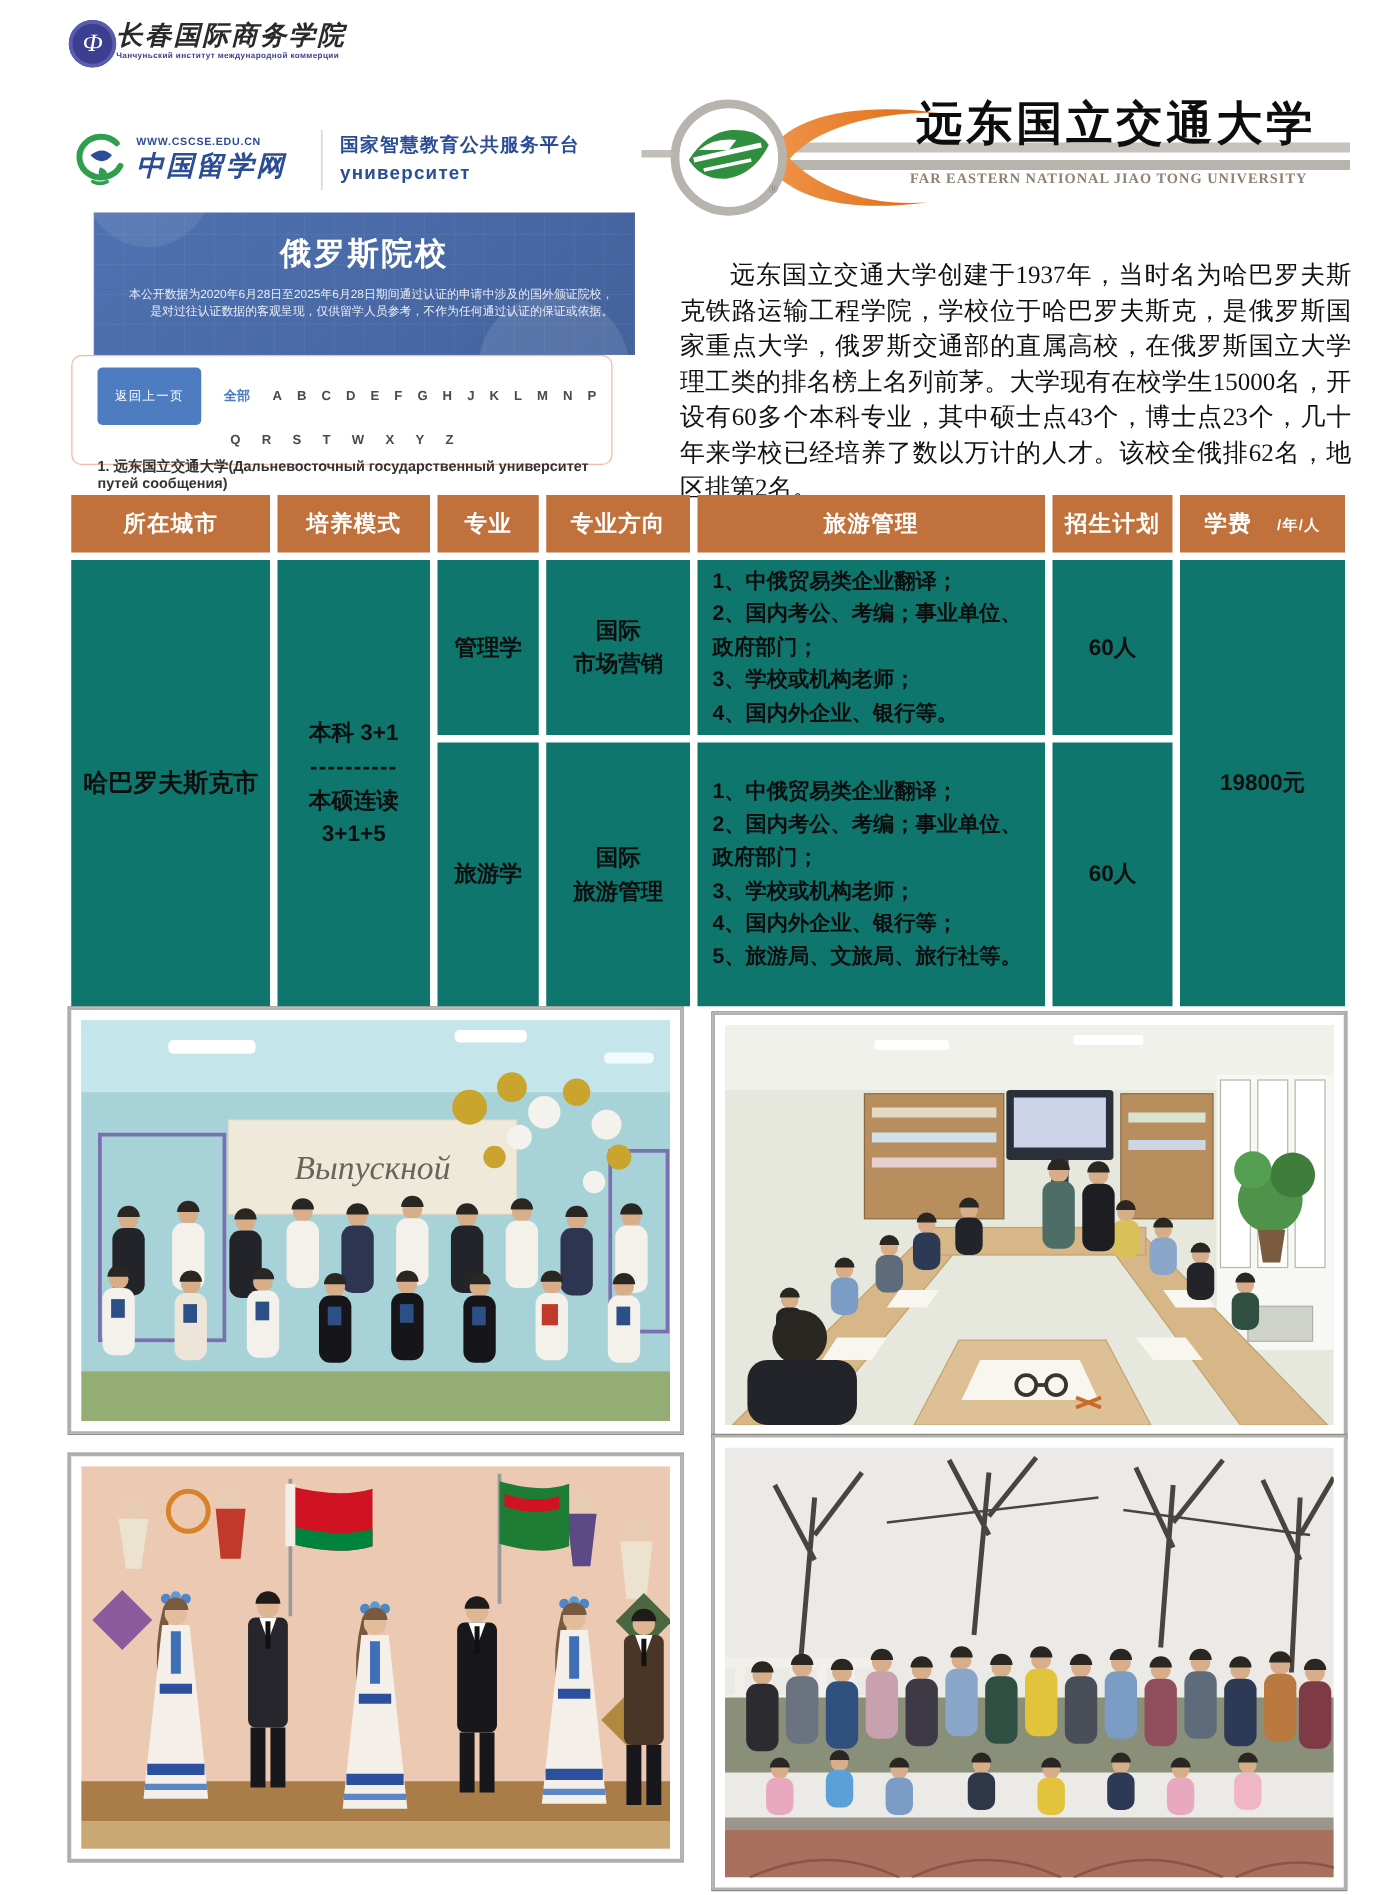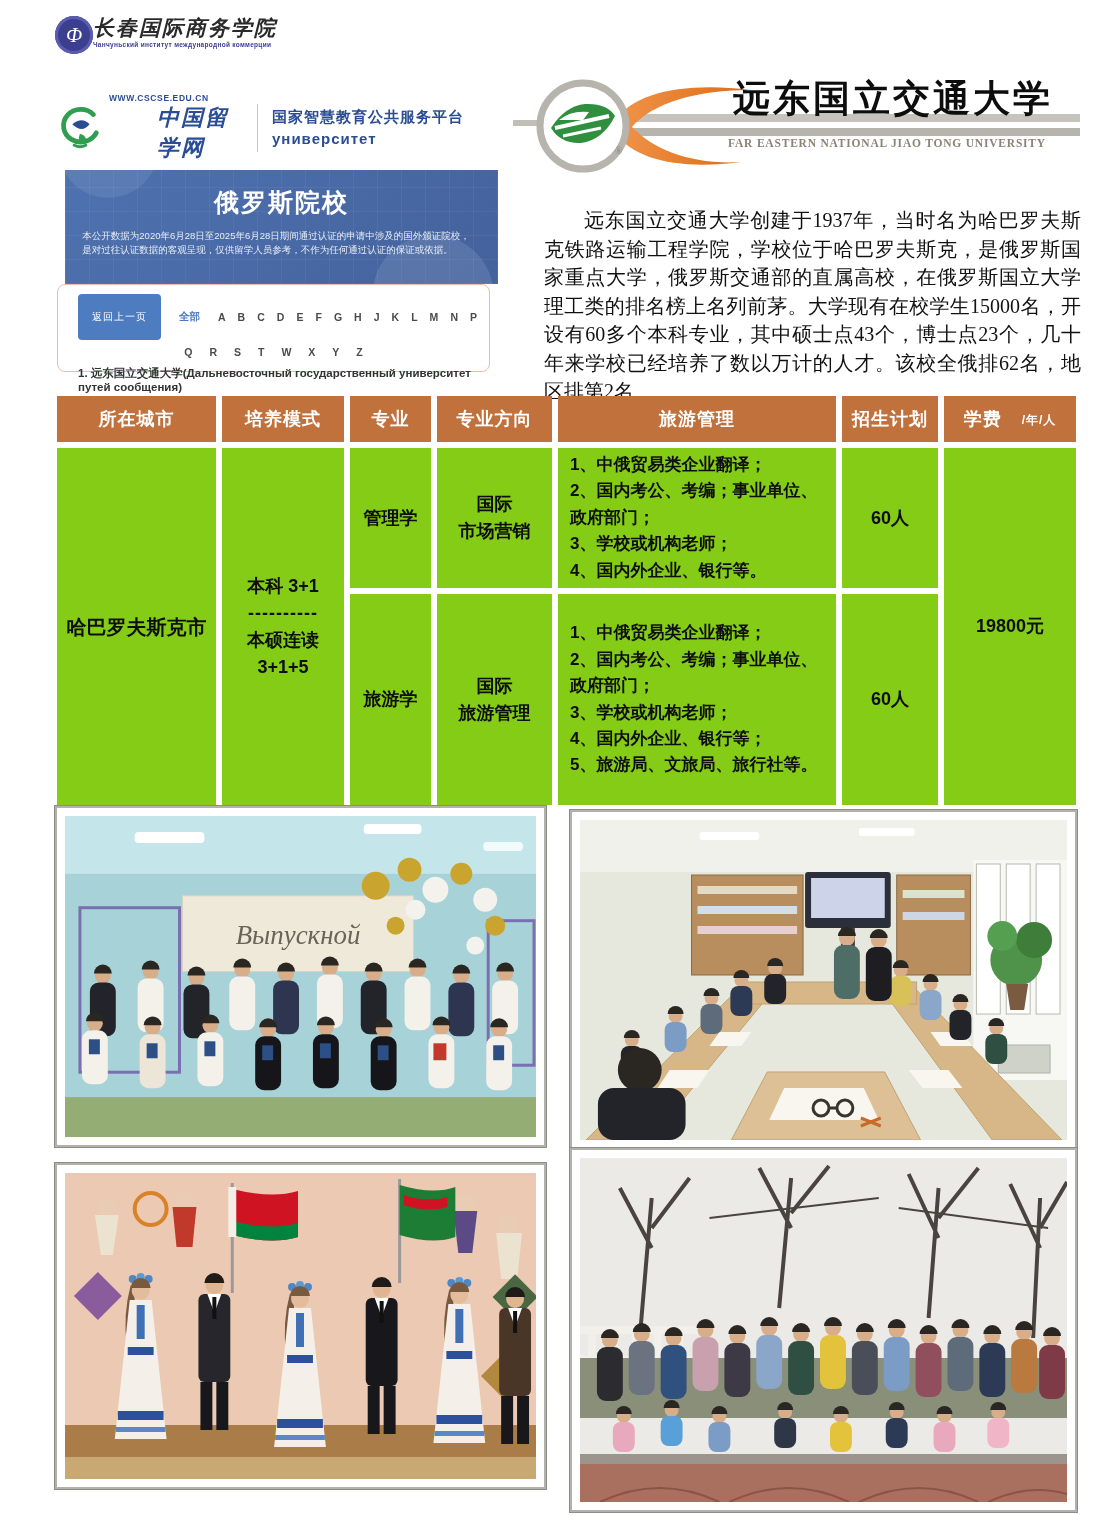--- a/index.html
+++ b/index.html
@@ -15,34 +15,34 @@
   .college-cn{font-family:"Liberation Serif",serif;font-weight:700;font-style:italic;
         font-size:21px;color:#2a2a2a;letter-spacing:2px;line-height:24px;}
   .college-ru{font-size:6.5px;color:#3c3e90;font-weight:700;letter-spacing:.3px;margin-top:1px;}
 
   
   .cscse{position:absolute;left:57px;top:95px;width:433px;height:66px;display:flex;align-items:center;}
   .cscse-logo{width:46px;height:46px;flex:0 0 46px;}
   .cscse-brand{margin-left:6px;width:140px;}
   .cscse-url{font-size:8.5px;font-weight:700;color:#2b4d96;letter-spacing:.6px;}
   .cscse-name{font-family:Liberation Mono, monospace;font-weight:700;font-style:italic;
-        font-size:22px;color:#2b4d96;letter-spacing:2px;margin-left:48px;}
+        font-size:22px;color:#2b4d96;letter-spacing:2px;}
   .cscse-divider{width:1px;height:48px;background:#c9ccd4;margin:0 14px 0 8px;}
   .cscse-lines{font-size:15px;font-weight:700;color:#2b4d96;line-height:22px;letter-spacing:1px;}
 
   
-  .russia{position:absolute;left:65px;top:170px;width:433px;height:114px;color:#fff;
+  .russia{position:absolute;left:75px;top:170px;width:433px;height:114px;color:#fff;
         background:
           radial-gradient(circle at 85% 110%, rgba(255,255,255,.10) 0 60px, transparent 61px),
           radial-gradient(circle at 10% -20%, rgba(255,255,255,.08) 0 50px, transparent 51px),
           repeating-linear-gradient(0deg, rgba(255,255,255,.05) 0 1px, transparent 1px 24px),
           repeating-linear-gradient(90deg, rgba(255,255,255,.05) 0 1px, transparent 1px 24px),
           linear-gradient(135deg,#4e72b0,#44629c);}
   .russia-title{text-align:center;font-size:25px;font-weight:700;letter-spacing:2px;padding-top:16px;}
-  .russia-note{margin:10px auto 0;width:92%;text-align:left;font-size:9.5px;line-height:14px;
+  .russia-note{margin:10px auto 0;width:92%;text-align:right;font-size:9.5px;line-height:14px;
         color:#e8edf7;}
 
   
   .navcard{position:absolute;left:57px;top:284px;width:431px;height:86px;background:#fff;
         border:1px solid #f2b9a6;border-radius:8px;}
   .navrow{display:flex;align-items:center;margin:9px 12px 0 20px;}
   .back-btn{background:#4d7cc1;color:#fff;font-size:10px;border:none;border-radius:4px;
         padding:16px 14px;letter-spacing:1px;cursor:pointer;}
   .all-link{color:#4d7cc1;font-size:10.5px;margin-left:18px;font-weight:700;}
   .letters{display:flex;flex:1;justify-content:space-between;margin-left:18px;}
@@ -62,21 +62,21 @@
   .intro{position:absolute;left:544px;top:186px;width:537px;font-family:"Liberation Serif",serif;
         font-size:20px;line-height:28.5px;color:#111;text-align:justify;text-indent:2em;}
 
   
   .ptable{position:absolute;left:57px;top:396px;width:1019px;display:grid;
         grid-template-columns:159px 122px 81px 115px 278px 96px 132px;
         grid-template-rows:46px 140px 211px;gap:6px;}
   .th{background:#c0713c;color:#fff;font-size:18px;font-weight:700;display:flex;
         align-items:center;justify-content:center;letter-spacing:1px;}
   .th .sub{font-size:12px;font-weight:700;margin-top:3px;margin-left:20px;}
-  .td{background:#84cc16;color:#0e0e0e;font-size:18px;font-weight:600;display:flex;
+  .td{background:#0f766e;color:#0e0e0e;font-size:18px;font-weight:600;display:flex;
         flex-direction:column;align-items:center;justify-content:center;text-align:center;line-height:1.5;}
   .td.span2{grid-row:span 2;}
   .td.careers{align-items:flex-start;text-align:left;justify-content:center;padding:10px 12px;font-size:17px;}
   .td.careers div{line-height:1.55;}
   .mode-dash{letter-spacing:1px;}
 
   
   .photo{position:absolute;background:#fff;border:2px solid #b3b1ab;box-shadow:0 0 0 1px #8f8d88;
         padding:8px;box-sizing:border-box;}
   .photo svg{display:block;width:100%;height:100%;}

